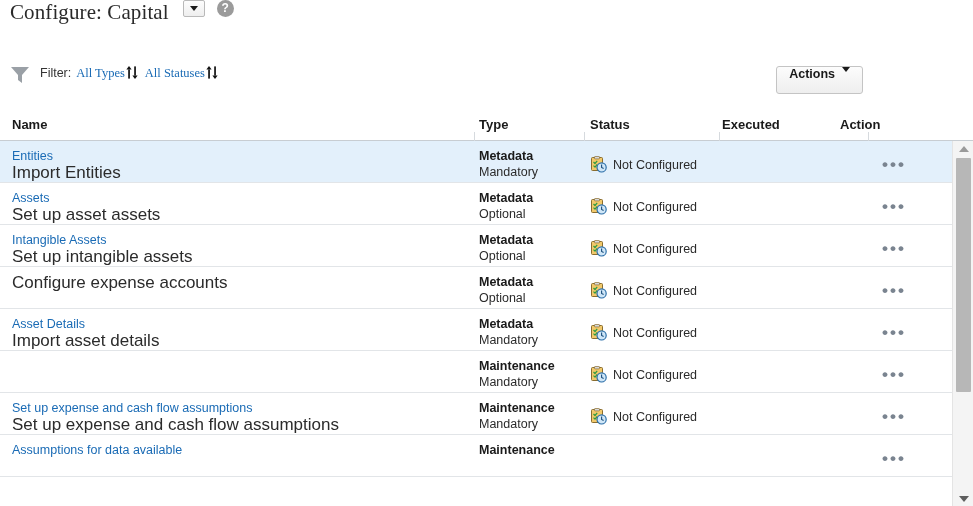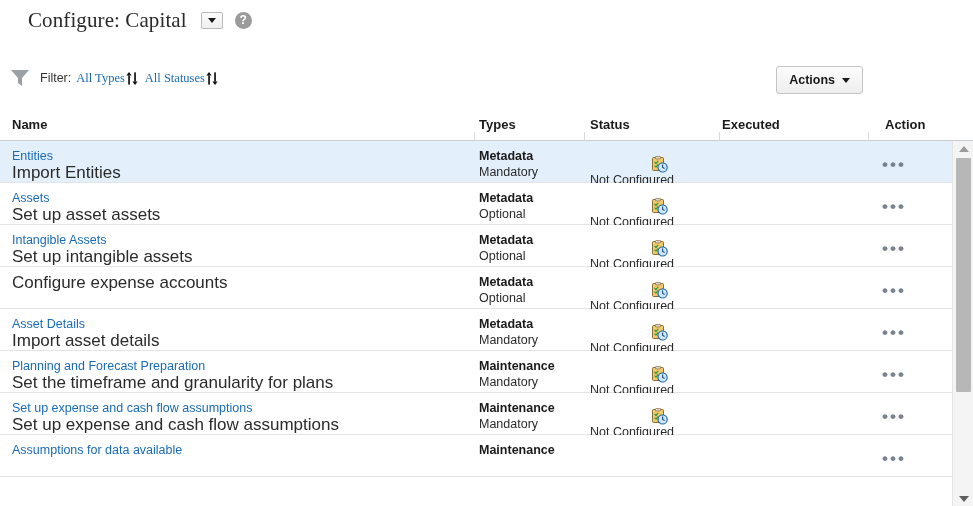--- a/index.html
+++ b/index.html
@@ -15,22 +15,21 @@
     width: 973px; height: 506px;
     background: #ffffff;
   }
 
   
   .title-bar {
     position: absolute;
     left: 0; top: 0;
     width: 908px; height: 40px;
     display: flex;
-    align-items: center;
-    padding-left: 28px;
+    padding-left: 10px;
   }
   .page-title {
     font-family: "Liberation Serif", serif;
     font-size: 21px;
     color: #2a2a2a;
     letter-spacing: 0.1px;
     white-space: nowrap;
   }
   .title-dropdown {
     margin-left: 14px;
@@ -66,21 +65,20 @@
   
   .toolbar {
     position: absolute;
     left: 0; top: 58px;
     width: 973px; height: 46px;
   }
   .filter-group {
     position: absolute;
     left: 10px; top: 8px;
     display: flex;
-    align-items: center;
     height: 24px;
   }
   .funnel-icon { width: 20px; height: 18px; margin-right: 10px; display:block; }
   .filter-label {
     font-size: 12.5px;
     color: #333333;
     margin-right: 5px;
   }
   .filter-link {
     font-size: 12.5px;
@@ -102,21 +100,21 @@
     height: 28px;
     border: 1px solid #c4c4c4;
     border-radius: 3px;
     background: linear-gradient(#fcfcfc, #eeeeee);
     font-family: "Liberation Sans", sans-serif;
     font-size: 12.5px;
     font-weight: bold;
     color: #1a1a1a;
     cursor: pointer;
     display: flex;
-    align-items: center;
+    align-items: flex-start;
     justify-content: center;
     padding: 0 12px;
   }
   .btn-actions { right: 110px; }
   .btn-actions .caret {
     margin-left: 7px;
     width: 0; height: 0;
     border-left: 4px solid transparent;
     border-right: 4px solid transparent;
     border-top: 5px solid #1a1a1a;
@@ -140,21 +138,21 @@
     position: absolute;
     top: 9px;
     font-size: 13px;
     font-weight: bold;
     color: #1a1a1a;
   }
   .th-name     { left: 12px; }
   .th-type     { left: 479px; }
   .th-status   { left: 590px; }
   .th-executed { left: 722px; }
-  .th-action   { left: 885px; text-align: right; }
+  .th-action   { left: 840px; text-align: right; }
 
   .col-sep {
     position: absolute;
     top: 24px; height: 9px;
     width: 1px;
     background: #d6dade;
   }
 
   .tbody {
     position: relative;
@@ -203,22 +201,21 @@
     display: block;
     font-size: 12.5px;
     color: #2b2b2b;
     line-height: 17px;
   }
 
   .cell-status {
     position: absolute;
     left: 590px; top: 15px;
     display: flex;
-    align-items: flex-end;
-    flex-direction: column;
+    align-items: center;
   }
   .status-icon { width: 17px; height: 17px; margin-right: 6px; display:block; }
   .status-text {
     font-size: 12.5px;
     color: #2b2b2b;
   }
 
   .cell-executed {
     position: absolute;
     left: 722px; top: 16px;
@@ -318,21 +315,21 @@
 
     <div class="btn btn-actions">
       <span>Actions</span>
       <span class="caret"></span>
     </div>
   </div>
 
   <div class="table-wrap">
     <div class="thead">
       <span class="th th-name">Name</span>
-      <span class="th th-type">Types</span>
+      <span class="th th-type">Type</span>
       <span class="th th-status">Status</span>
       <span class="th th-executed">Executed</span>
       <span class="th th-action">Action</span>
       <span class="col-sep" style="left:474px"></span>
       <span class="col-sep" style="left:584px"></span>
       <span class="col-sep" style="left:719px"></span>
       <span class="col-sep" style="left:868px"></span>
     </div>
 
     <div class="tbody" id="tbody">
@@ -454,24 +451,20 @@
   <path d="M11.6 8.6 L11.6 11.4 L13.6 12.4" stroke="#1b4f7d" stroke-width="1.1" fill="none"></path>
 </svg>
             <span class="status-text">Not Configured</span>
           </div>
           <div class="cell-executed"></div>
           <div class="cell-action">
             <span class="dots">•••</span>
           </div>
         </div>
         <div class="row">
-          <div class="cell-name">
-            <span class="name-link">Planning and Forecast Preparation</span>
-            <span class="name-desc">Set the timeframe and granularity for plans</span>
-          </div>
           <div class="cell-type">
             <span class="type-main">Maintenance</span>
             <span class="type-sub">Mandatory</span>
           </div>
           <div class="cell-status">
 <svg class="status-icon" viewBox="0 0 17 17">
   <rect x="1.5" y="1.5" width="11" height="13" rx="1" fill="#f2c96b" stroke="#8a6d2f" stroke-width="1"></rect>
   <rect x="4.5" y="0.5" width="5" height="2.4" rx="0.6" fill="#d9d9d9" stroke="#8a6d2f" stroke-width="0.7"></rect>
   <path d="M3.5 6 L5 7.5 L7.2 4.8" stroke="#2e9b3f" stroke-width="1.2" fill="none"></path>
   <path d="M3.5 9.6 L5 11.1 L7.2 8.4" stroke="#2e9b3f" stroke-width="1.2" fill="none"></path>

